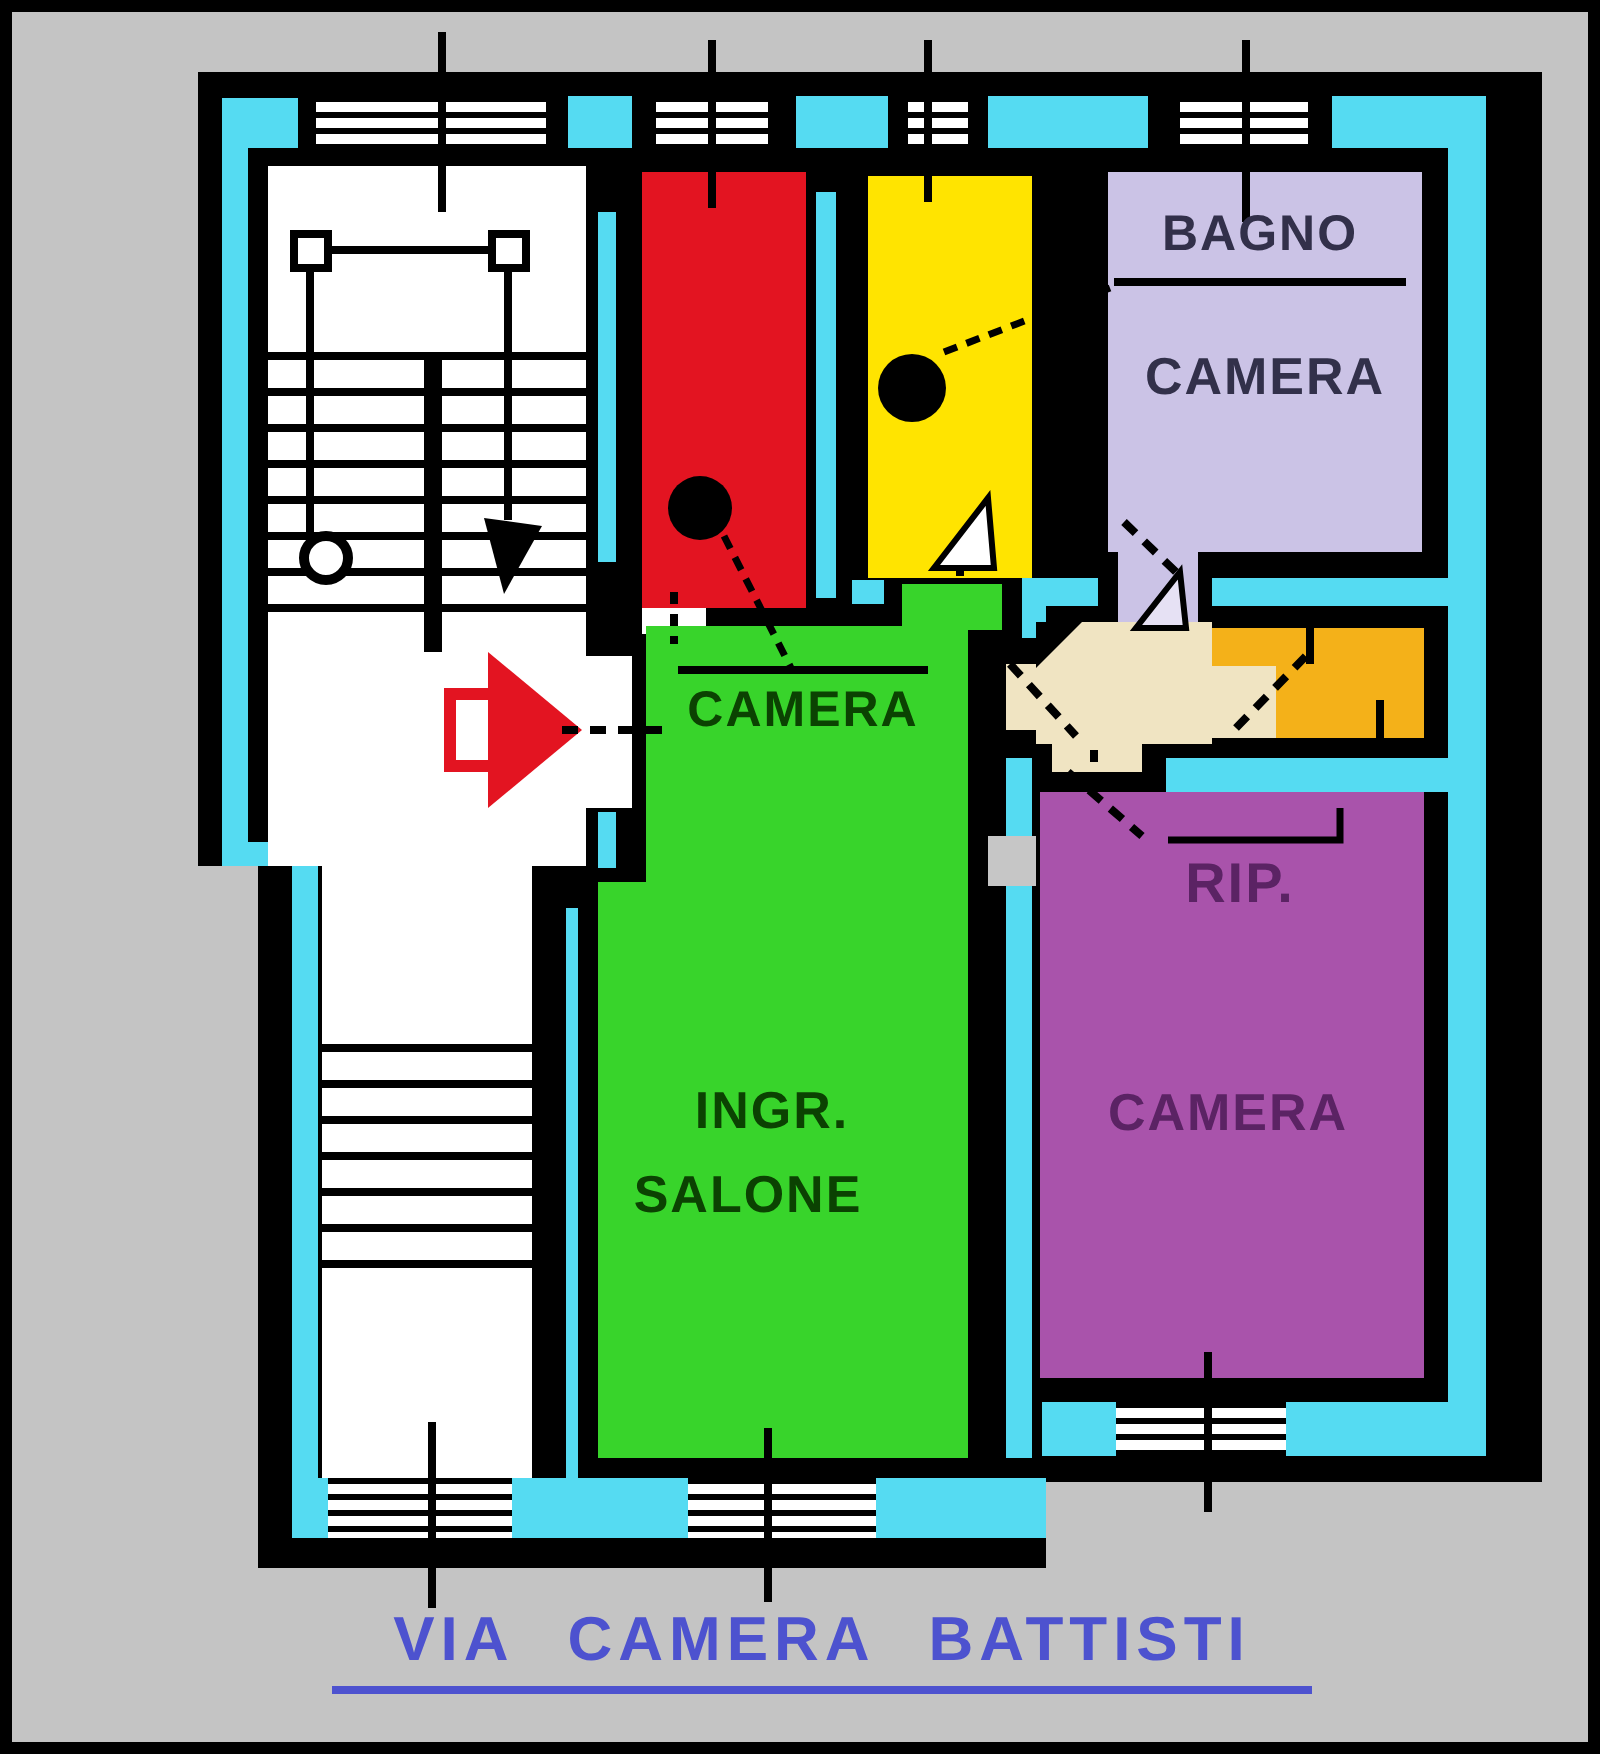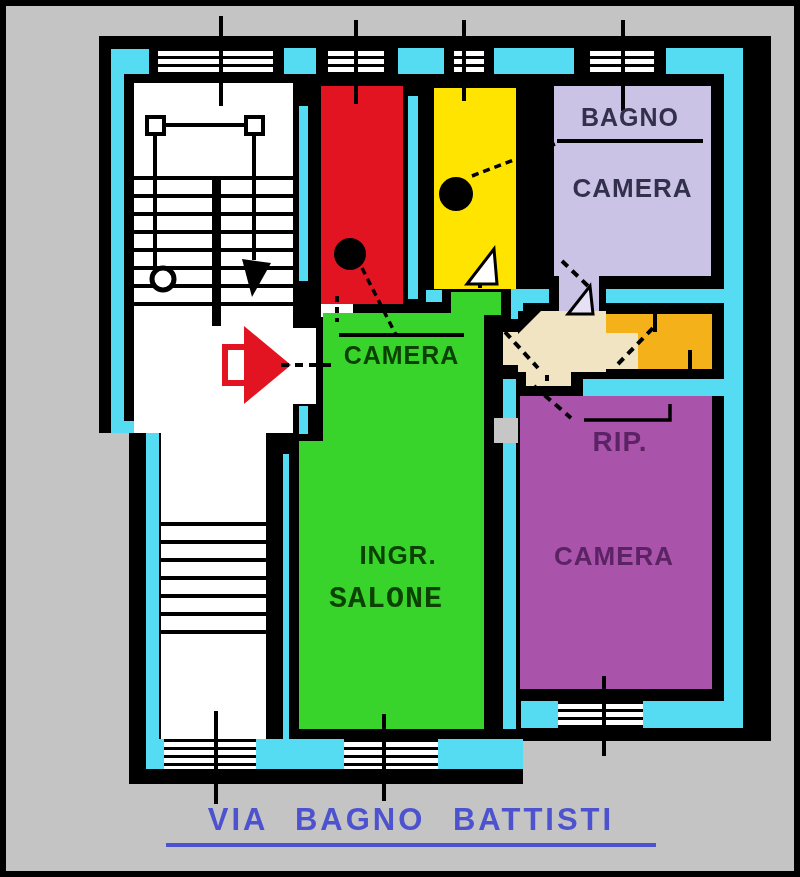--- a/index.html
+++ b/index.html
@@ -148,20 +148,20 @@
     <line x1="458" y1="14" x2="458" y2="95" class="ol-line"></line>
     <line x1="617" y1="14" x2="617" y2="105" class="ol-line"></line>
     <line x1="210" y1="705" x2="210" y2="798" class="ol-line"></line>
     <line x1="378" y1="708" x2="378" y2="795" class="ol-line"></line>
     <line x1="598" y1="670" x2="598" y2="750" class="ol-line"></line>
   </svg>
 
   <div class="label lbl-dark" style="left:551px;top:97px;width:146px;font-size:25px;">BAGNO</div>
   <div class="label lbl-dark" style="left:548px;top:167px;width:157px;font-size:26px;">CAMERA</div>
   <div class="label lbl-green" style="left:333px;top:335px;width:125px;font-size:25px;">CAMERA</div>
-  <div class="label lbl-green" style="left:312px;top:534px;width:160px;font-size:26px;">INGR.</div>
-  <div class="label lbl-green" style="left:300px;top:576px;width:160px;font-size:30px;font-family:Liberation Mono, monospace;">SALONE</div>
+  <div class="label lbl-green" style="left:300px;top:534px;width:160px;font-size:26px;">INGR.</div>
+  <div class="label lbl-green" style="left:288px;top:576px;width:160px;font-size:26px;">SALONE</div>
   <div class="label lbl-purple" style="left:578px;top:420px;width:72px;font-size:28px;">RIP.</div>
   <div class="label lbl-purple" style="left:528px;top:535px;width:160px;font-size:26px;">CAMERA</div>
 
-  <div class="street">VIA BAGNO BATTISTI</div>
+  <div class="street">VIA CAMERA BATTISTI</div>
 
 </div>
 
 </body></html>

